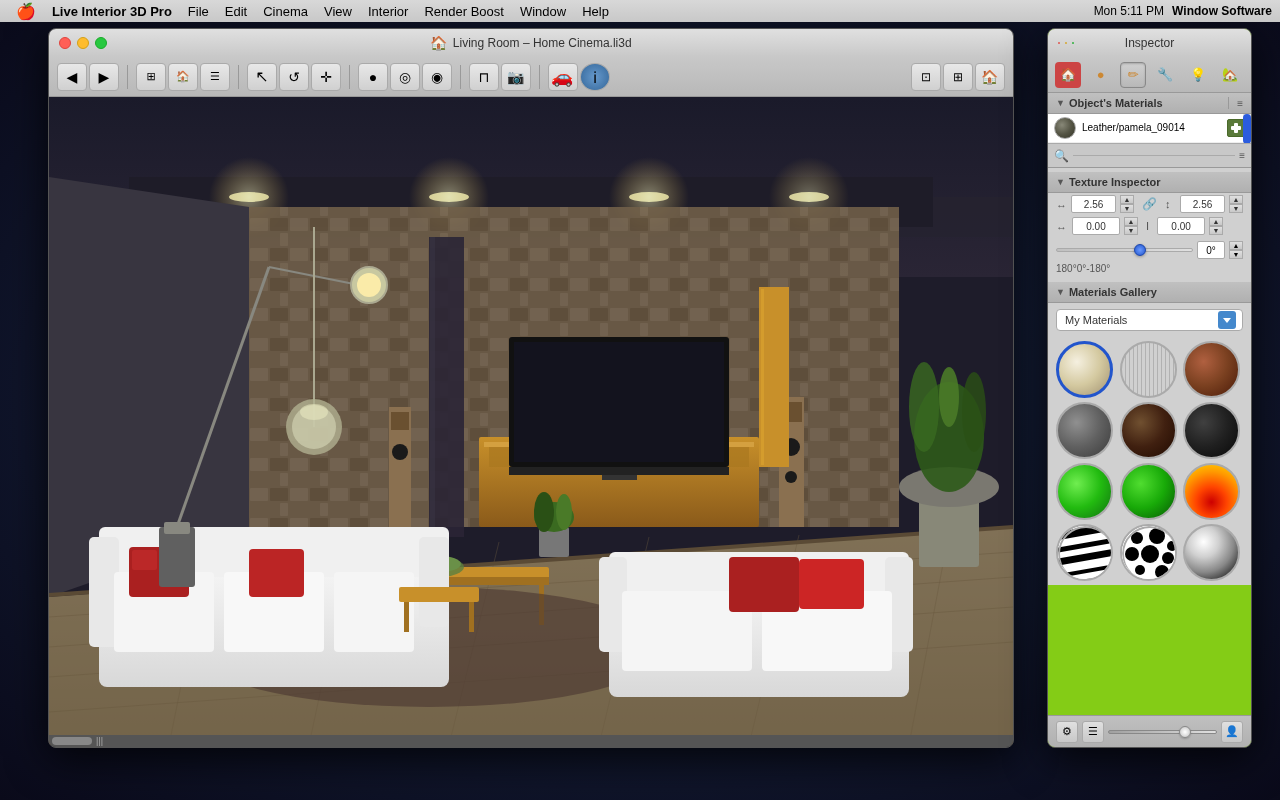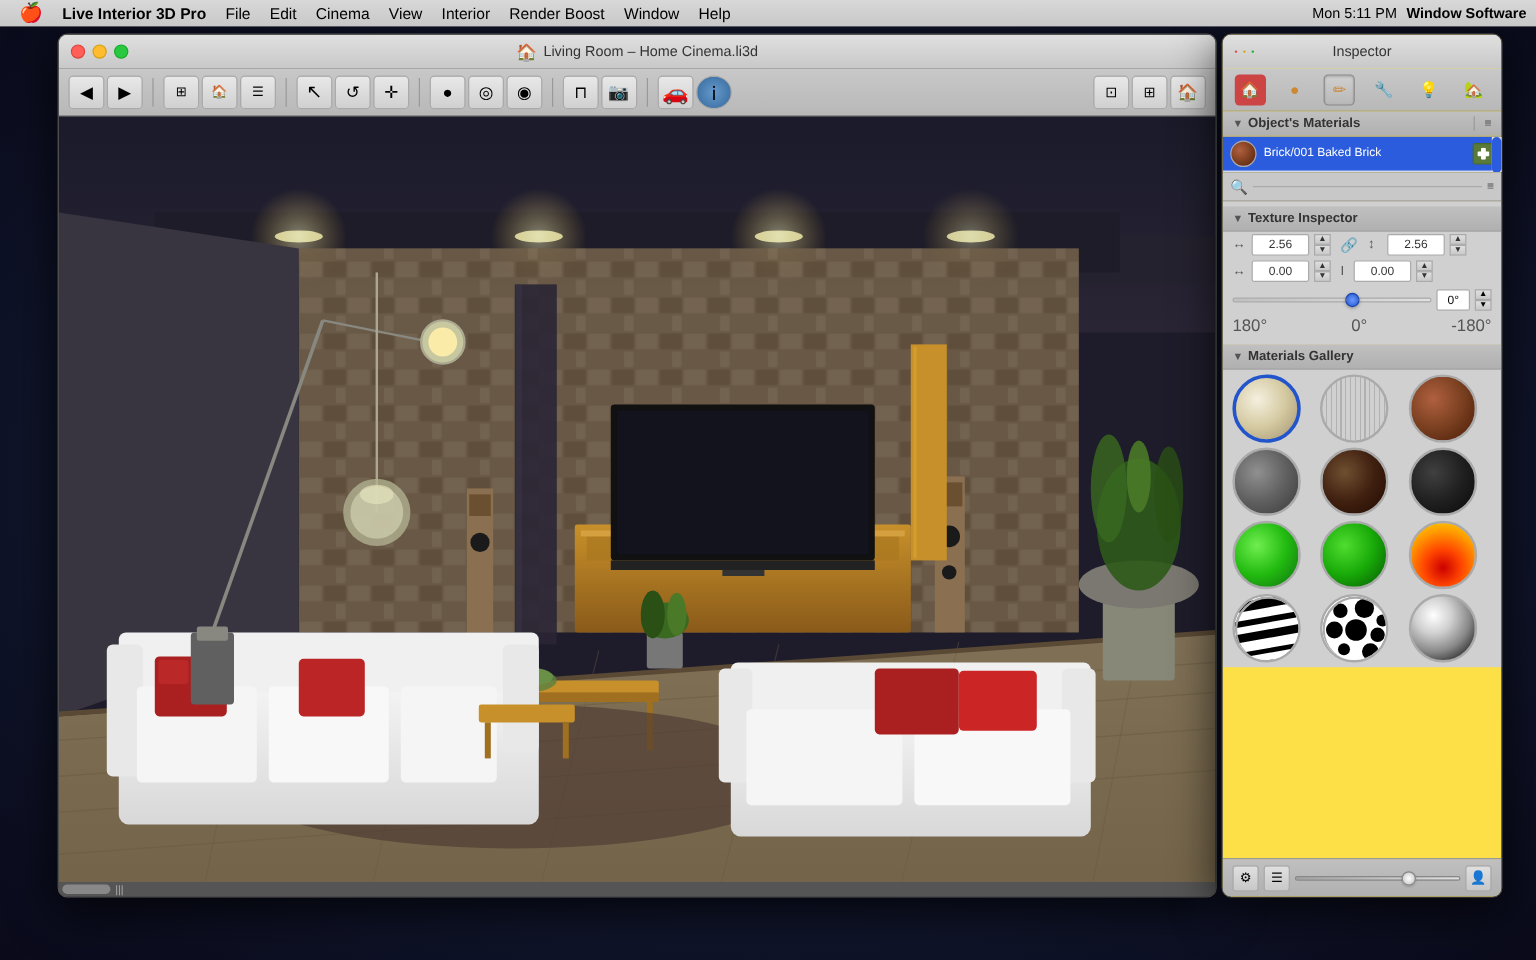--- a/index.html
+++ b/index.html
@@ -146,23 +146,23 @@
       height: 8px;
       background: #888;
       border-radius: 4px;
     }
 
     
     .inspector {
       position: absolute;
       top: 28px;
       right: 28px;
-      width: 234px;
+      width: 205px;
       height: 720px;
-      background: #fde047;
+      background: #84cc16;
       border-radius: 8px;
       box-shadow: 0 10px 40px rgba(0,0,0,0.8);
       overflow: hidden;
       border: 1px solid #555;
     }
     .inspector-titlebar {
       height: 28px;
       background: linear-gradient(to bottom, #e0e0e0 0%, #c8c8c8 100%);
       display: flex;
       align-items: center;
@@ -389,25 +389,24 @@
       border: 1px solid #aaa;
       display: flex;
       align-items: center;
       justify-content: center;
       font-size: 7px;
       cursor: pointer;
     }
 
     .angle-labels {
       display: flex;
-      justify-content: space-between;
+      justify-content: flex-start;
       padding: 0 8px 4px;
-      font-size: 14px;
+      font-size: 10px;
       color: #555;
-      gap: 47px;
     }
 
     
     .gallery-section {
       background: #d0d0d0;
     }
     .gallery-dropdown {
       margin: 6px 8px;
       height: 22px;
       background: white;
@@ -838,31 +837,31 @@
 
   <div class="section-header">
     <span class="section-arrow">▼</span>
     <span>Object's Materials</span>
     <div style="margin-left:auto; width:1px; height:12px; background:#999;"></div>
     <span style="margin-left:4px; font-size:10px; color:#555;">≡</span>
   </div>
 
   <div class="materials-list">
 
-
-    <div class="material-item selected">
-      <div class="material-swatch swatch-brick"></div>
-      <div class="material-name" style="color:white;">Brick/001 Baked Brick</div>
+    <div class="material-item">
+      <div class="material-swatch swatch-leather"></div>
+      <div class="material-name">Leather/pamela_09014</div>
       <div class="material-action" style="background:#5a7a3a; border:1px solid #4a6a2a;">
         <svg width="10" height="10" viewBox="0 0 10 10">
             <rect x="0" y="3" width="10" height="4" fill="white" rx="1"></rect>
             <rect x="3" y="0" width="4" height="10" fill="white" rx="1"></rect>
           </svg>
       </div>
     </div>
+
 
     <div class="materials-list-scrollbar">
       <div class="materials-list-scrollthumb"></div>
     </div>
   </div>
 
   <div class="filter-bar">
     <span class="filter-icon">🔍</span>
     <div class="filter-line"></div>
     <span class="filter-menu-btn">≡</span>
@@ -922,20 +921,29 @@
       <span>-180°</span>
     </div>
   </div>
 
   <div class="gallery-section">
     <div class="section-header">
       <span class="section-arrow">▼</span>
       <span>Materials Gallery</span>
     </div>
 
+    <div class="gallery-dropdown">
+      <span>My Materials</span>
+      <div class="gallery-dropdown-icon">
+        <svg width="12" height="12" viewBox="0 0 12 12">
+          <rect x="0" y="0" width="12" height="12" fill="#4488cc" rx="2"></rect>
+          <polygon points="2,4 10,4 6,9" fill="white"></polygon>
+        </svg>
+      </div>
+    </div>
 
     <div class="gallery-grid">
 
       <div class="gallery-item selected swatch-cream"></div>
       <div class="gallery-item" style="background: radial-gradient(circle at 35% 35%, #c8a050, #8b5e30, #5a3a10);
                   background-image: repeating-linear-gradient(90deg, transparent 0px, transparent 3px, rgba(0,0,0,0.15) 3px, rgba(0,0,0,0.15) 4px);"></div>
       <div class="gallery-item" style="background: radial-gradient(circle at 35% 35%, #b06040, #7a4020, #4a1a08);"></div>
 
       <div class="gallery-item" style="background: radial-gradient(circle at 35% 35%, #909090, #606060, #3a3a3a);"></div>
       <div class="gallery-item" style="background: radial-gradient(circle at 35% 35%, #705030, #402010, #200a00);"></div>

